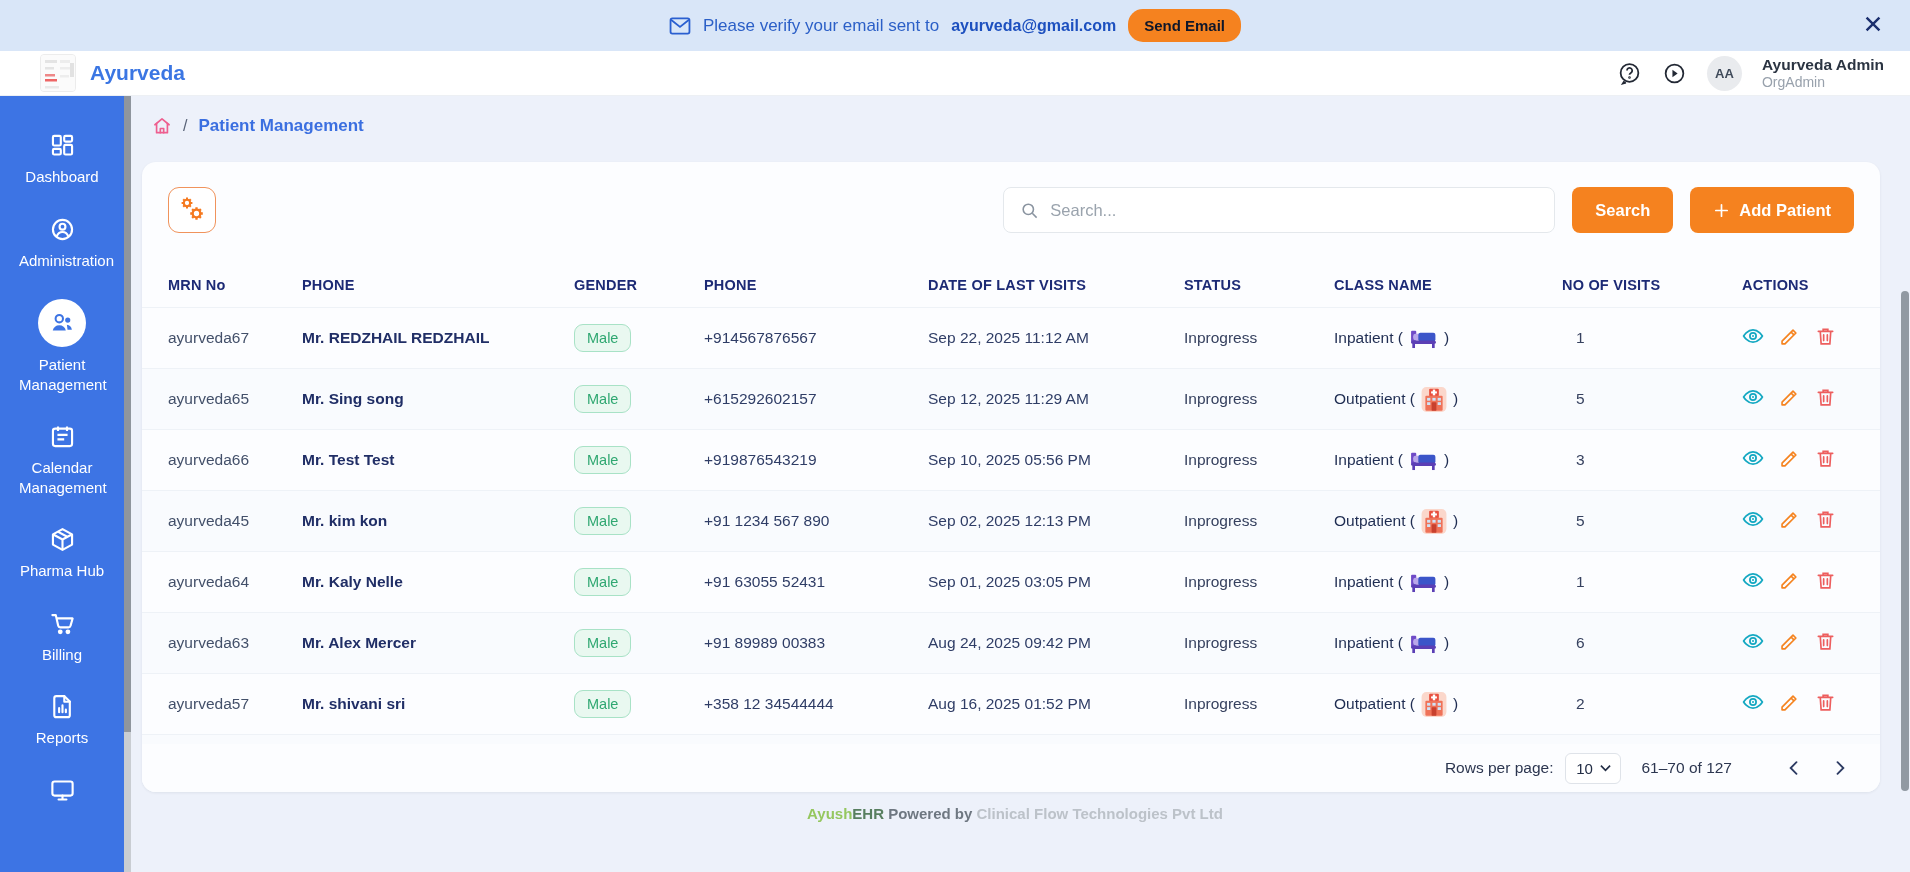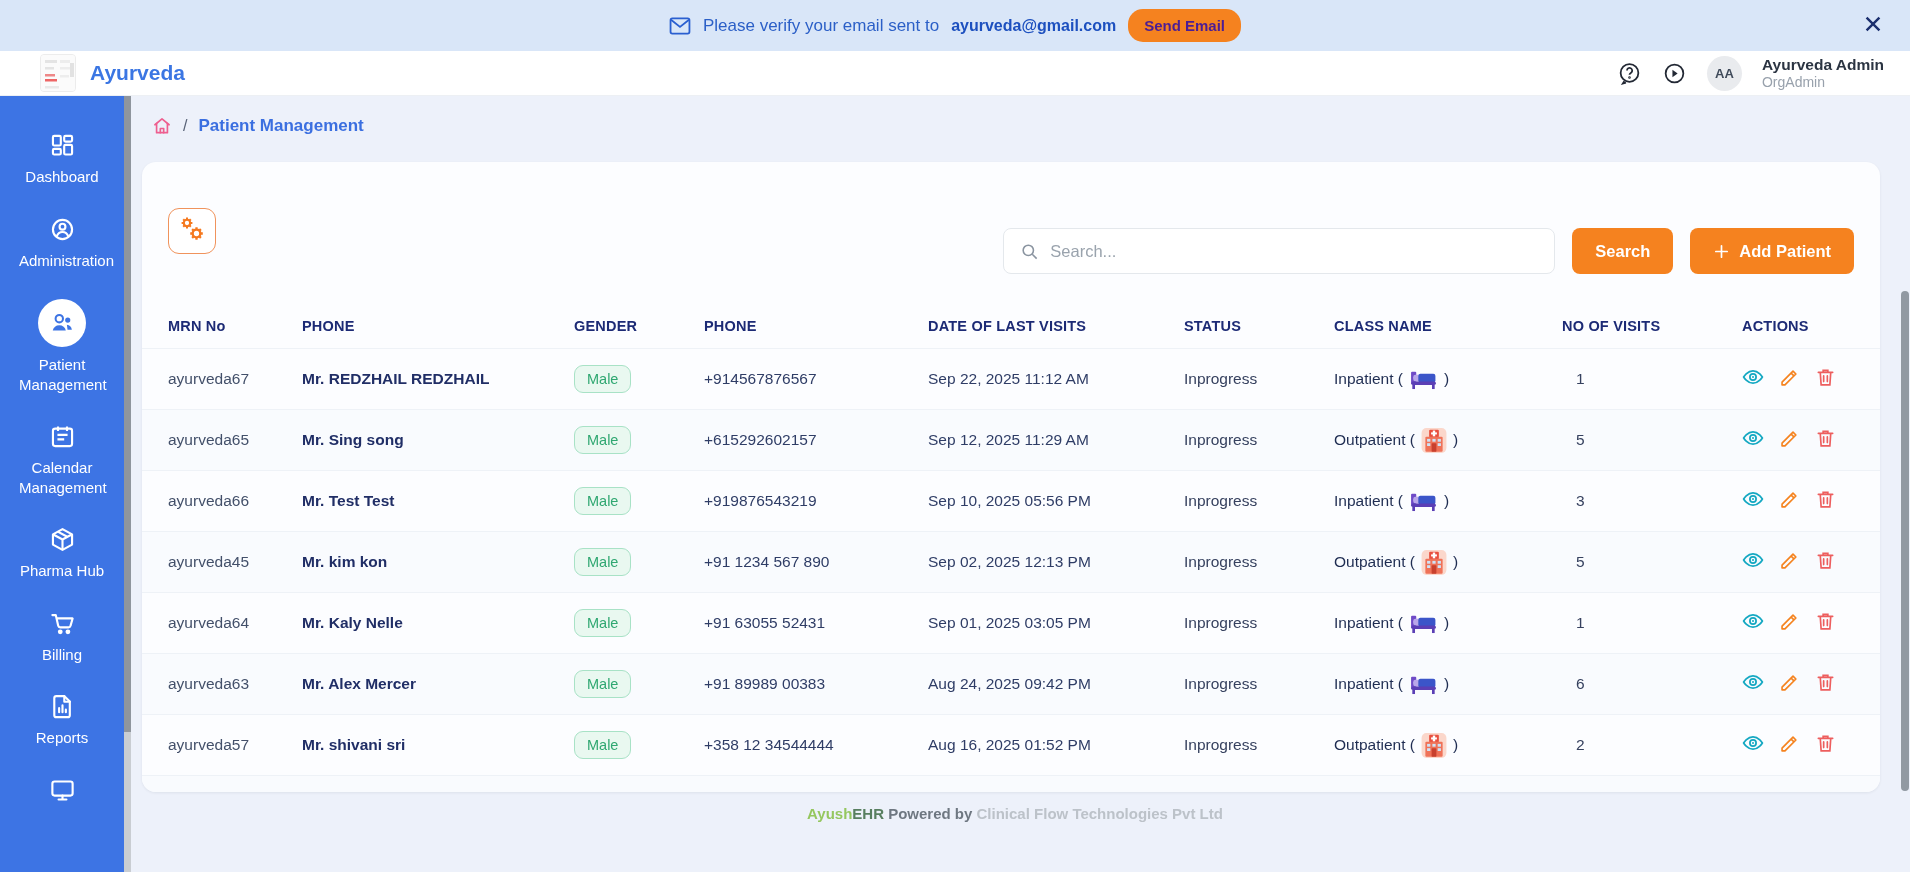--- a/index.html
+++ b/index.html
@@ -4,21 +4,21 @@
 <style>
   * { margin:0; padding:0; box-sizing:border-box; }
   html,body { width:1910px; height:872px; overflow:hidden;
     font-family:"Liberation Sans","DejaVu Sans",sans-serif; background:#edf1fa; }
 
   
   .banner { height:51px; background:#d9e6f8; display:flex; align-items:center;
     justify-content:center; gap:12px; position:relative; }
   .banner-msg { font-size:17px; color:#2b5fc7; font-weight:500; }
   .banner-email { font-weight:700; color:#1d50bf; }
-  .send-email-btn { background:#f5821f; color:#4c1d95; border:none; border-radius:15px;
+  .send-email-btn { background:#f5821f; color:#0f172a; border:none; border-radius:15px;
     padding:8px 16px; font-size:15px; font-weight:600; cursor:pointer; font-family:inherit;text-align:center; }
   .banner-close { position:absolute; right:26px; top:13px; background:none; border:none;
     cursor:pointer; line-height:0; }
 
   
   .header { height:45px; background:#fff; display:flex; align-items:center;
     padding:0 26px 0 40px; border-bottom:1px solid #edf0f4; }
   .logo-thumb { width:36px; height:38px; background:#fafafa; border:1px solid #ececec;
     border-radius:4px; overflow:hidden; flex:none; }
   .app-name { font-size:21px; font-weight:700; color:#3b76e3; margin-left:14px; }
@@ -55,21 +55,21 @@
   .crumb-sep { color:#5a6478; font-size:16px; }
   .crumb-current { font-size:17px; font-weight:600; color:#3b6fe0; }
 
   
   .card { background:#fcfdff; border-radius:14px; height:630px; margin-right:8px;
     box-shadow:0 1px 3px rgba(16,24,40,.07); position:relative; display:flex;
     flex-direction:column; overflow:hidden; }
   .toolbar { padding:25px 26px 0 26px; display:flex; align-items:center; }
   .settings-btn { width:48px; height:46px; background:#fff; border:1.5px solid #f0935c;
     border-radius:11px; cursor:pointer; position:relative; }
-  .toolbar-right { margin-left:auto; display:flex; align-items:center; gap:17px;margin-top:41px; }
+  .toolbar-right { margin-left:auto; display:flex; align-items:center; gap:17px; }
   .table-search { width:552px; height:46px; border:1px solid #e4e8ec; border-radius:8px;
     background:#fff; display:flex; align-items:center; padding:0 16px; gap:11px; }
   .table-search input { flex:1; border:none; outline:none; font-size:16.5px;
     color:#4a5568; font-family:inherit; background:transparent; }
   .table-search input::placeholder { color:#9aa3ad; }
   .btn-orange { height:46px; background:#f5821f; color:#fff; border:none; border-radius:8px;
     font-size:16.5px; font-weight:600; cursor:pointer; font-family:inherit; padding:0 23px;
     display:flex; align-items:center; gap:9px; }
 
   
@@ -579,20 +579,42 @@
                         <path d="M13.8 6.9l3.3 3.3"></path>
                       </svg></span></button><button class="act"><span><svg width="21" height="21" viewBox="0 0 24 24" fill="none" stroke="#ed5e5e" stroke-width="1.9" stroke-linecap="round">
                         <path d="M3.8 6.2h16.4M9.3 6.2V3.8h5.4v2.4M6 6.2l1 14.2h10l1-14.2"></path>
                         <path d="M9.9 10.2v6.5M14.1 10.2v6.5"></path>
                       </svg></span></button></td>
               </tr>
             </tbody>
         </table>
       </div>
 
+      <div class="pagination">
+        <span class="rpp-label">Rows per page:</span>
+        <div class="rpp-select">
+          <span>10</span>
+          <span style="line-height:0">
+            <svg width="11" height="8" viewBox="0 0 12 8" fill="none" stroke="#222d45" stroke-width="1.8">
+              <path d="M1 1.5l5 5 5-5"></path>
+            </svg>
+          </span>
+        </div>
+        <span class="range-text">61–70 of 127</span>
+        <button class="pg-btn">
+          <svg width="20" height="20" viewBox="0 0 24 24" fill="none" stroke="#2c3a62" stroke-width="2.2" stroke-linecap="round">
+            <path d="M15 5l-7 7 7 7"></path>
+          </svg>
+        </button>
+        <button class="pg-btn">
+          <svg width="20" height="20" viewBox="0 0 24 24" fill="none" stroke="#2c3a62" stroke-width="2.2" stroke-linecap="round">
+            <path d="M9 5l7 7-7 7"></path>
+          </svg>
+        </button>
+      </div>
     </div>
 
     <div class="footer-line">
       <span class="f-ayush">Ayush</span><span class="f-ehr">EHR</span><span class="f-powered"> Powered by </span><span class="f-company">Clinical Flow Technologies Pvt Ltd</span>
     </div>
   </div>
 
   <div class="window-scroll"></div>
 </div>
 

